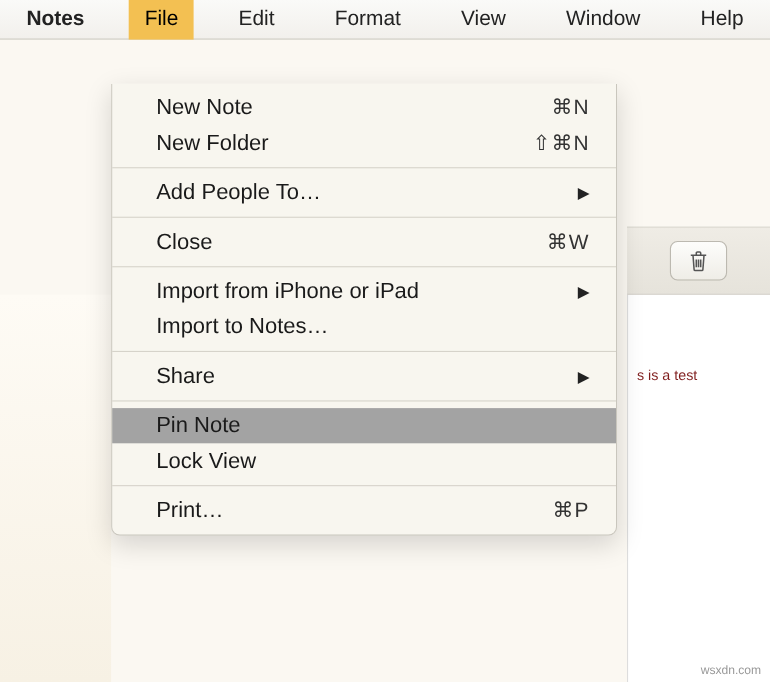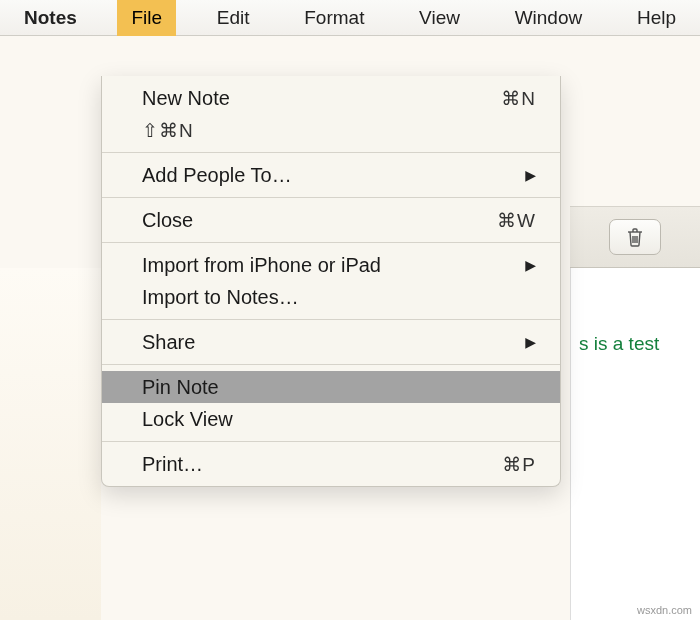--- a/index.html
+++ b/index.html
@@ -121,22 +121,22 @@
       right: 0;
       width: 130px;
       height: 388px;
       background: #ffffff;
       border-left: 1px solid #ddd;
     }
     .content-text {
       position: absolute;
       top: 65px;
       left: 8px;
-      font-size: 19px;
-      color: #15803d;
+      font-size: 13px;
+      color: #7f1d1d;
       white-space: nowrap;
     }
     .sidebar-peek {
       position: absolute;
       top: 232px;
       left: 0;
       width: 101px;
       bottom: 0;
       background: linear-gradient(#fefbf5, #f7f1e4);
     }
@@ -178,20 +178,21 @@
   <div class="menubar-item">Window</div>
   <div class="menubar-item">Help</div>
 </div>
 
 <div class="dropdown">
   <div class="menu-item">
     <span class="label">New Note</span>
     <span class="shortcut">⌘N</span>
   </div>
   <div class="menu-item">
+    <span class="label">New Folder</span>
     <span class="shortcut">⇧⌘N</span>
   </div>
   <div class="separator"></div>
   <div class="menu-item">
     <span class="label">Add People To…</span>
     <span class="arrow">▶</span>
   </div>
   <div class="separator"></div>
   <div class="menu-item">
     <span class="label">Close</span>

